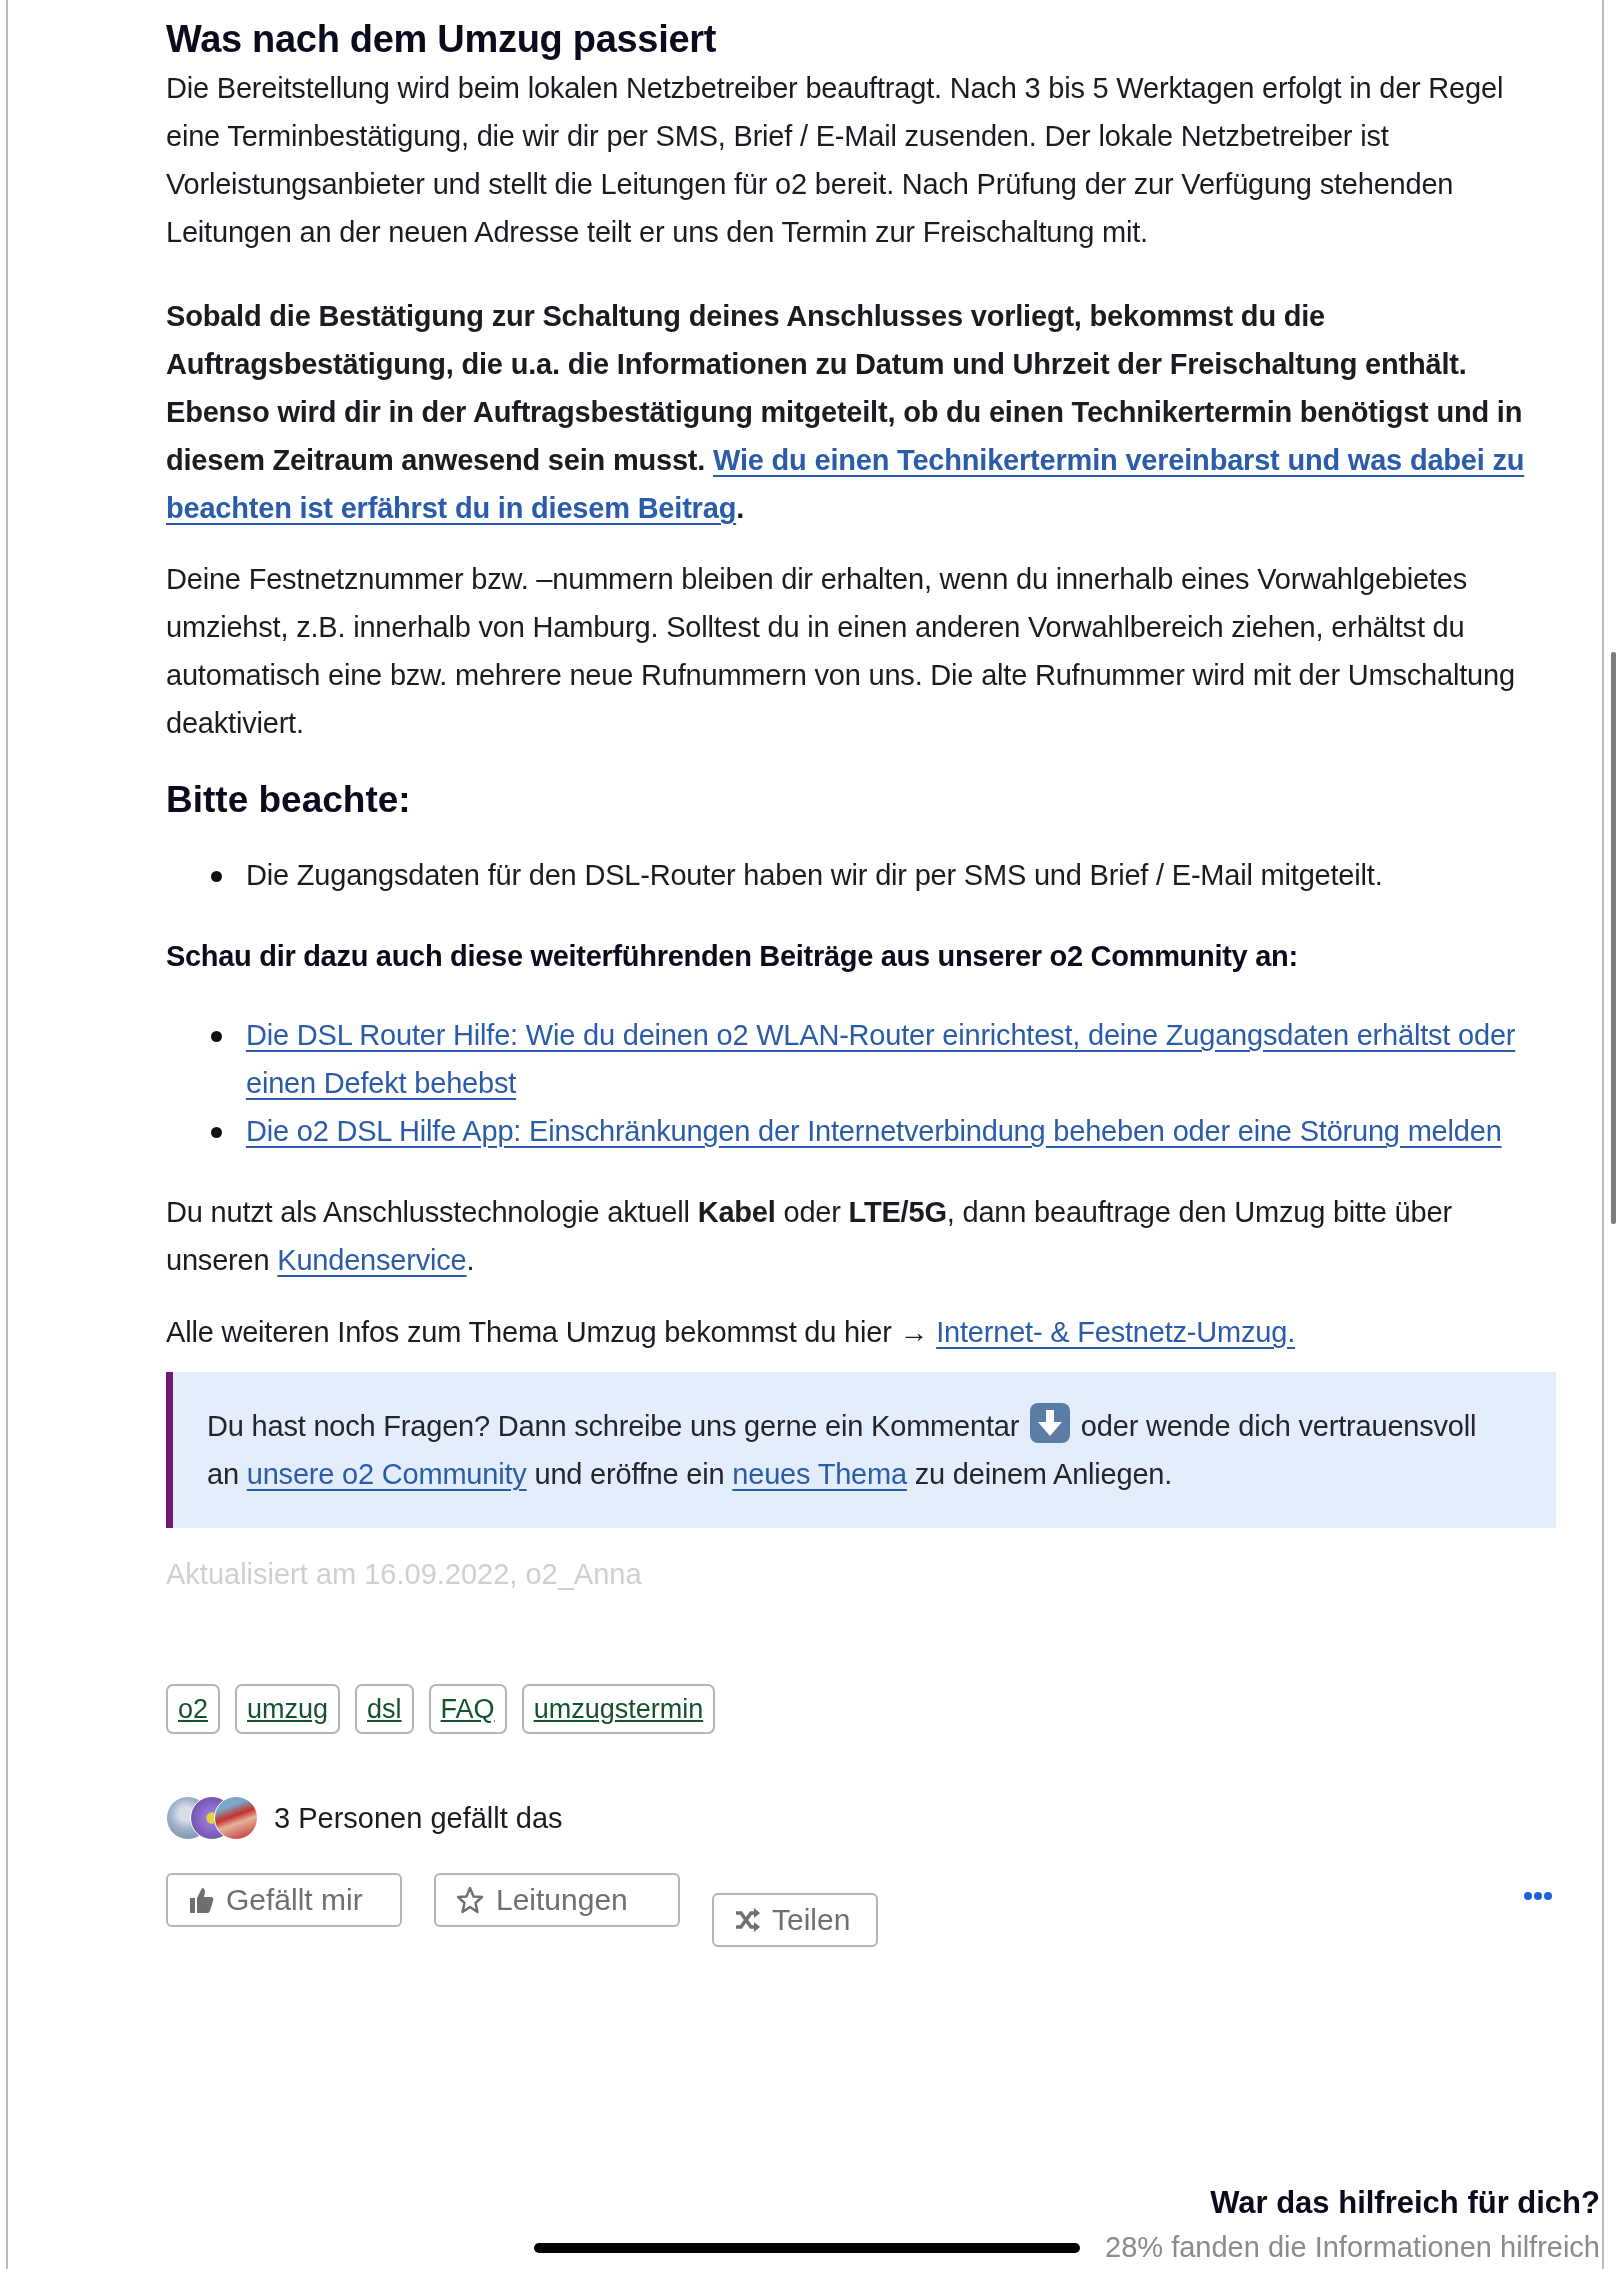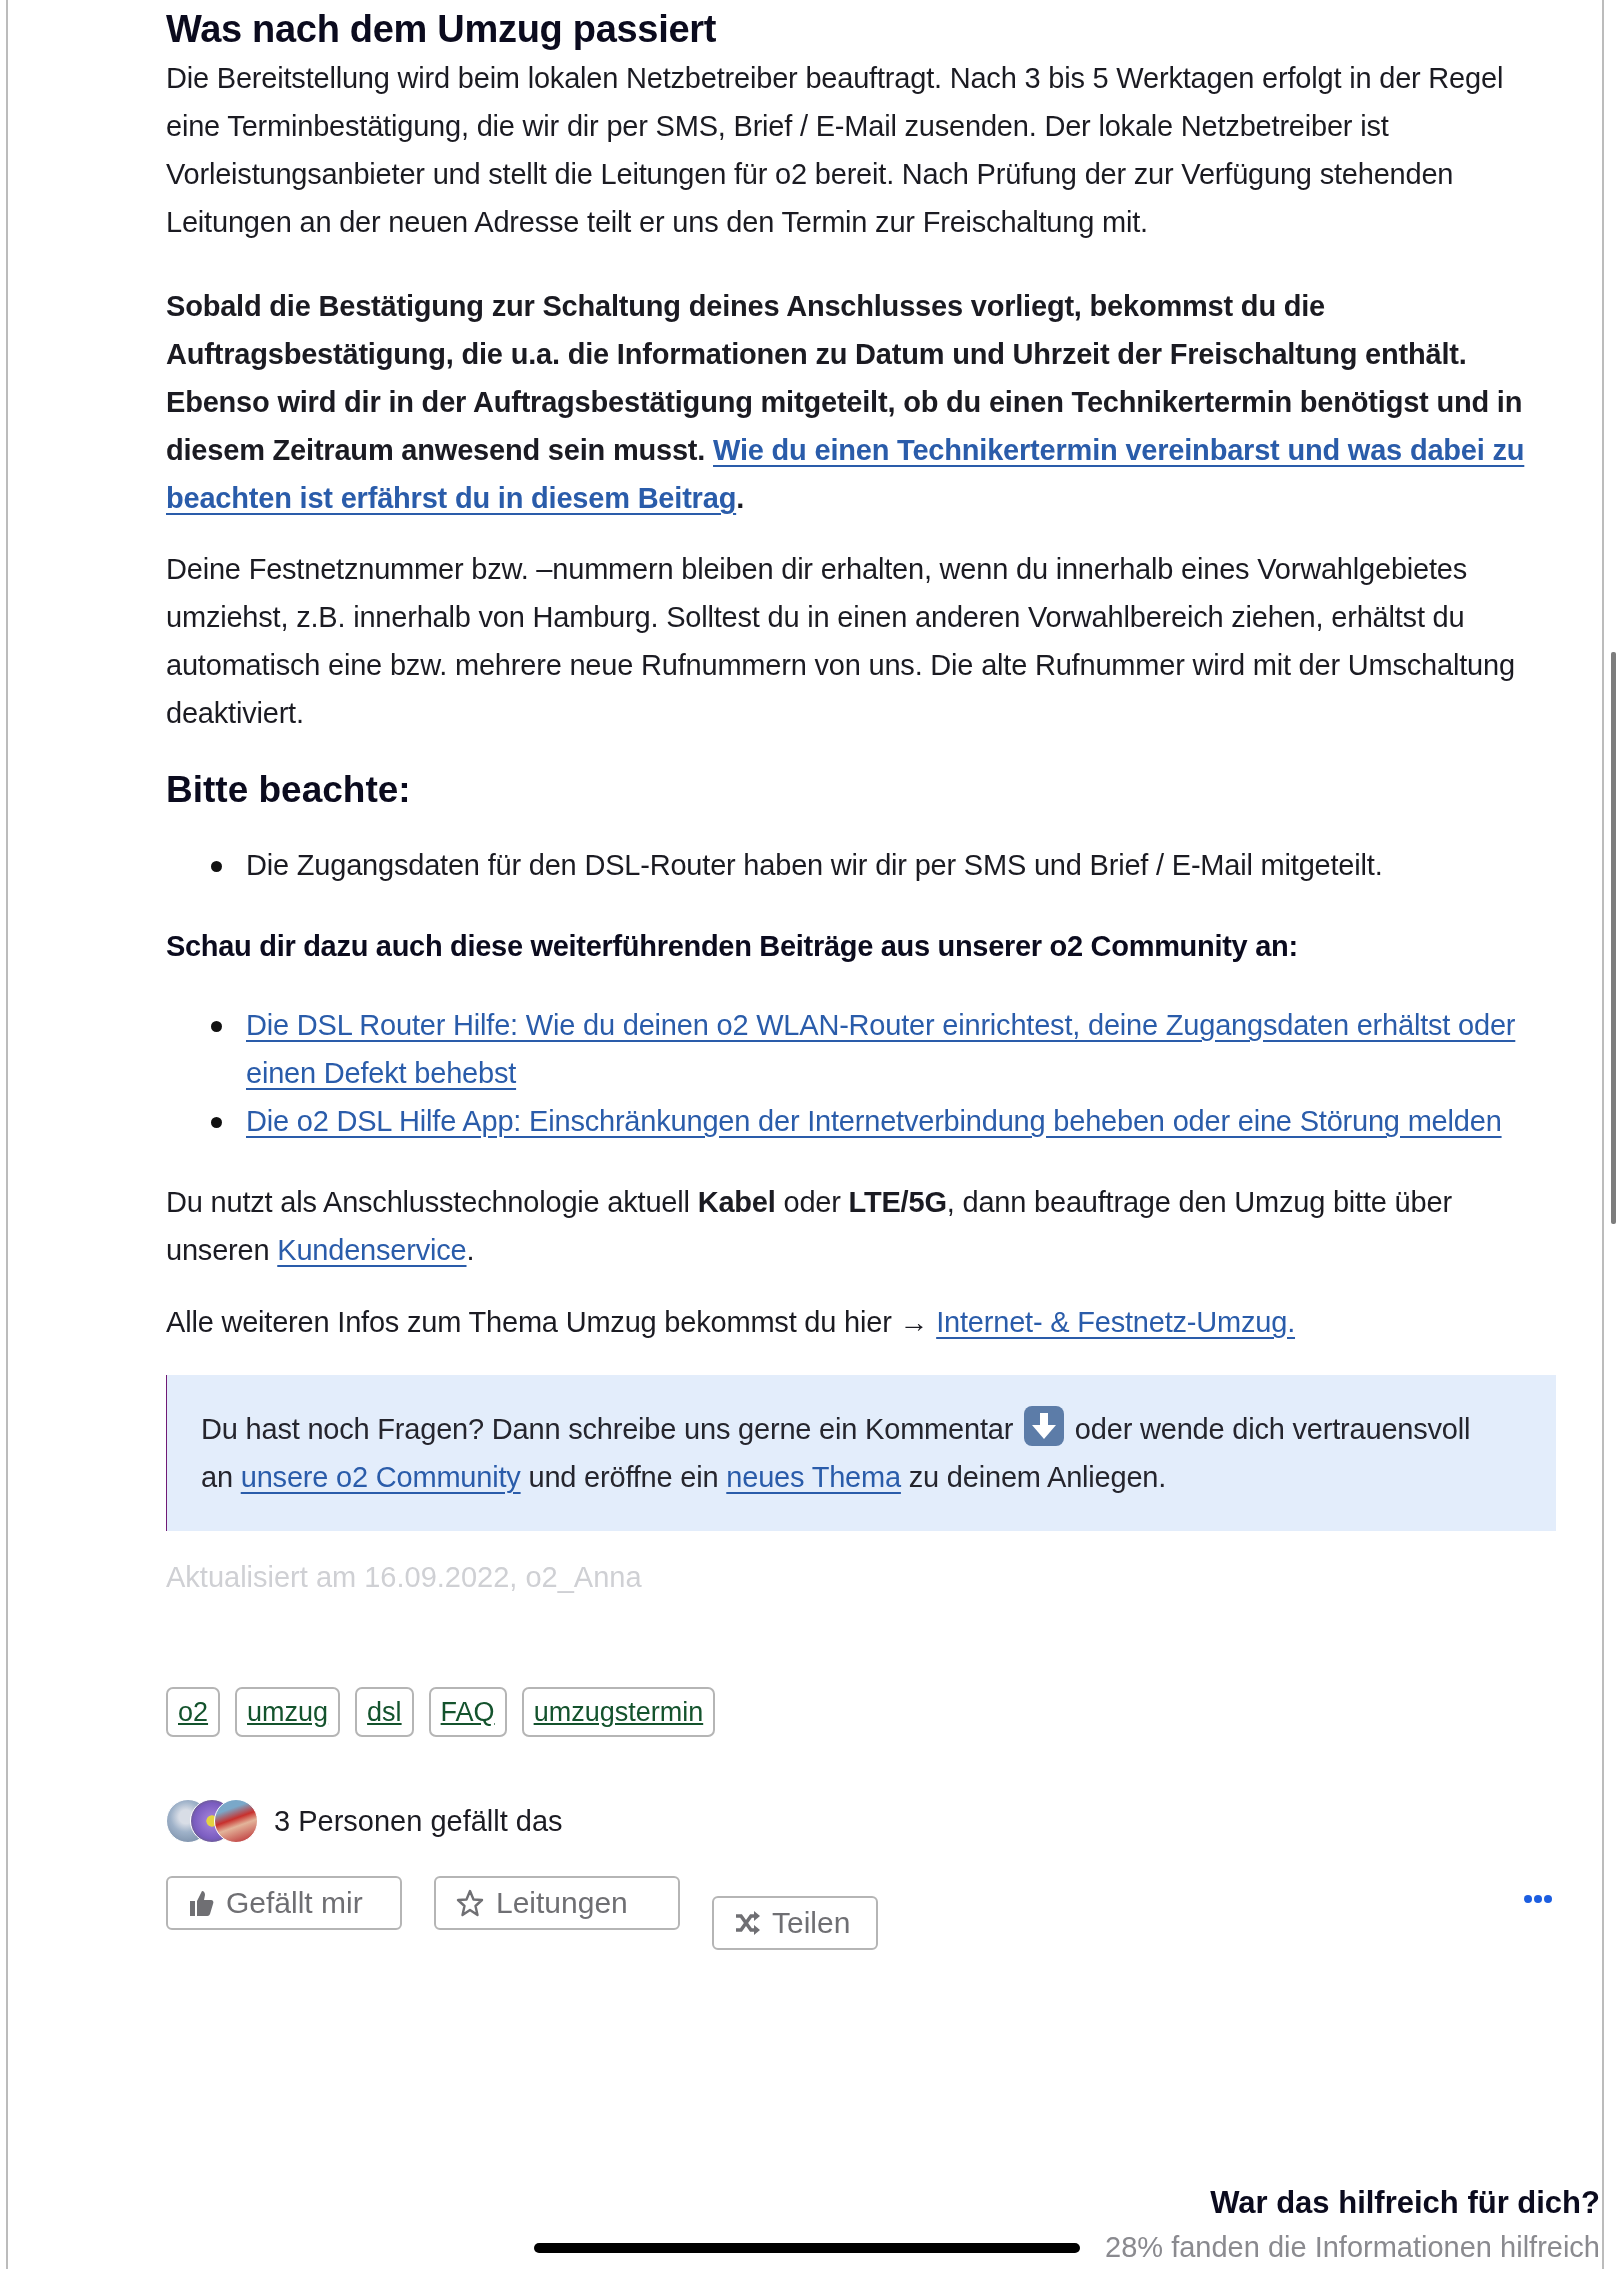--- a/index.html
+++ b/index.html
@@ -13,21 +13,21 @@
       position: absolute; left: 6px; top: 0; width: 1598px; height: 2269px;
       border-left: 2px solid #bcbcbc;
       border-right: 2px solid #bcbcbc;
       background: #fff;
     }
     .scrollbar-thumb {
       position: absolute; left: 1611px; top: 652px; width: 5px; height: 572px;
       background: #7d7d7d; border-radius: 2px;
     }
     .content {
-      position: absolute; left: 166px; top: 4px; width: 1390px;
+      position: absolute; left: 166px; top: 14px; width: 1390px;
     }
     h2.section-title {
       font-size: 38px; font-weight: bold; line-height: 50px; margin-top: 0;
       color: #0b0b1e; letter-spacing: -0.3px;
     }
     p.body {
       font-size: 29px; line-height: 48px; color: #1b1b22; letter-spacing: -0.2px;
     }
     .p1 { margin-top: 0; }
     .p2 { margin-top: 36px; font-weight: bold; }
@@ -44,21 +44,21 @@
       content: ""; position: absolute; left: -35px; top: 20px; width: 11px; height: 11px;
       border-radius: 50%; background: #111;
     }
     .related-title {
       font-size: 29px; font-weight: bold; line-height: 48px; margin-top: 33px; color: #0b0b1e; letter-spacing: -0.3px;
     }
     ul.related { margin-top: 31px; }
     .p-tech { margin-top: 33px; }
     .p-more { margin-top: 24px; }
     .infobox {
-      margin-top: 29px; background: #e3edfb; border-left: 1px solid #701a75;
+      margin-top: 16px; background: #e3edfb; border-left: 7px solid #701a75;
       padding: 30px 53px 30px 34px;
     }
     .infobox p { font-size: 29px; line-height: 48px; color: #25252d; letter-spacing: -0.2px; }
     .emoji-down {
       display: inline-block; width: 40px; height: 40px; vertical-align: -7px;
       background: #5c7ca8; border-radius: 8px; position: relative; margin: 0 3px;
     }
     .emoji-down svg { position: absolute; left: 6px; top: 5px; }
     .updated {
       margin-top: 22px; font-size: 29px; line-height: 48px; color: #cfd0d4;

